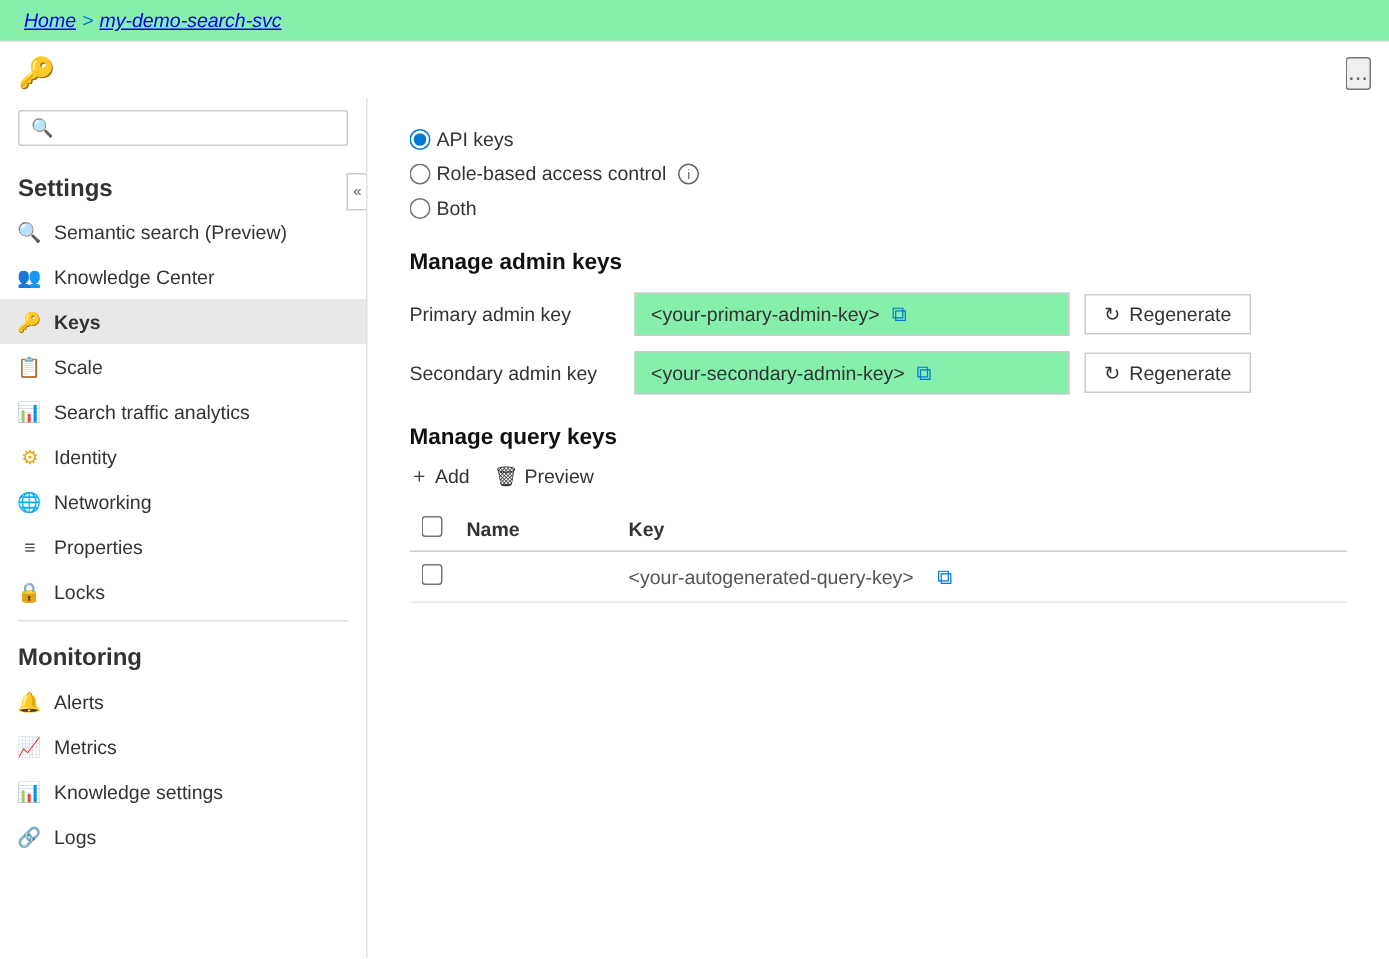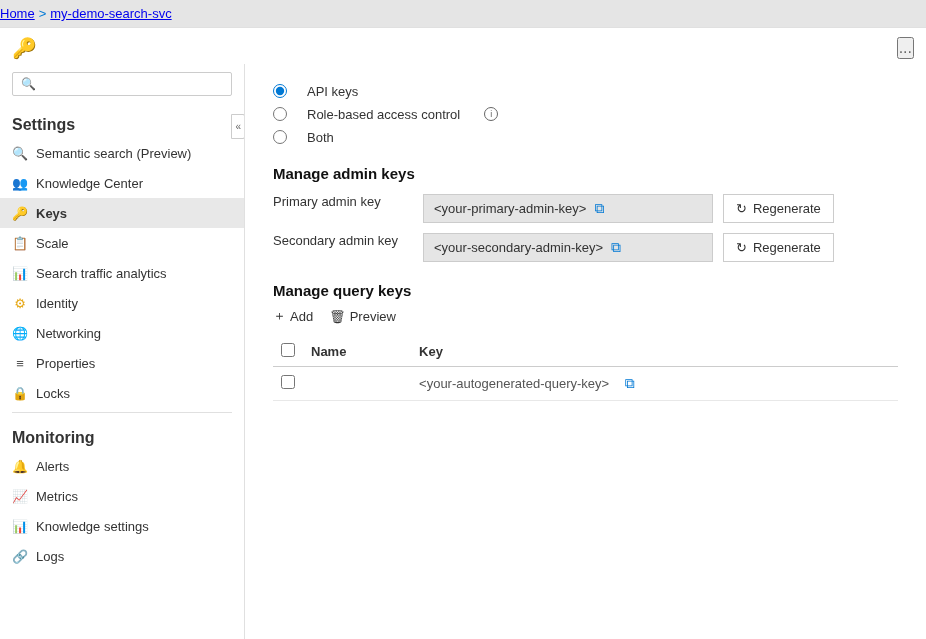--- a/index.html
+++ b/index.html
@@ -1,26 +1,27 @@
 <!DOCTYPE html>
 <html><head>
   <meta charset="utf-8">
   <style>
     * { box-sizing: border-box; margin: 0; padding: 0; font-family: 'Segoe UI', sans-serif; font-size: 13px; }
     body { background: #fff; color: #333; display: flex; flex-direction: column; height: 639px; overflow: hidden; }
 
     .top-bar {
-      padding: 6px 0;
+      padding: 6px 16px;
       border-bottom: 1px solid #e0e0e0;
-      background: #e5e5e5;
+      background: #86efac;
       display: flex;
       align-items: center;
       gap: 4px;
       font-size: 12px;
       color: #0078d4;
+      font-style: italic;
     }
 
     .main-layout {
       display: flex;
       flex: 1;
       overflow: hidden;
     }
 
     
     .sidebar {
@@ -126,38 +127,39 @@
     }
 
     .section-title {
       font-size: 15px;
       font-weight: 600;
       margin-bottom: 12px;
       color: #111;
     }
 
     .radio-group { display: flex; flex-direction: column; gap: 8px; margin-bottom: 20px; }
-    .radio-item { display: flex; align-items: flex-start; gap: 20px; }
+    .radio-item { display: flex; align-items: flex-end; gap: 4px; }
     .radio-item input[type=radio] { accent-color: #0078d4; width: 14px; height: 14px; }
     .radio-item label { font-size: 13px; color: #333; }
     .info-icon { display: inline-flex; align-items: center; justify-content: center; width: 14px; height: 14px; border: 1px solid #666; border-radius: 50%; font-size: 9px; color: #666; cursor: pointer; margin-left: 4px; }
 
     .keys-section { margin-bottom: 20px; }
 
     .key-row {
       display: flex;
+      align-items: center;
       gap: 10px;
       margin-bottom: 10px;
     }
     .key-label { width: 140px; font-size: 13px; color: #333; }
     .key-input-box {
       display: flex;
       align-items: center;
       border: 1px solid #ccc;
-      background: #e5e5e5;
+      background: #86efac;
       padding: 5px 10px;
       gap: 8px;
       min-width: 290px;
       font-size: 13px;
       color: #333;
     }
     .copy-icon { color: #0078d4; cursor: pointer; font-size: 14px; }
     .regen-btn {
       display: flex;
       align-items: center;

